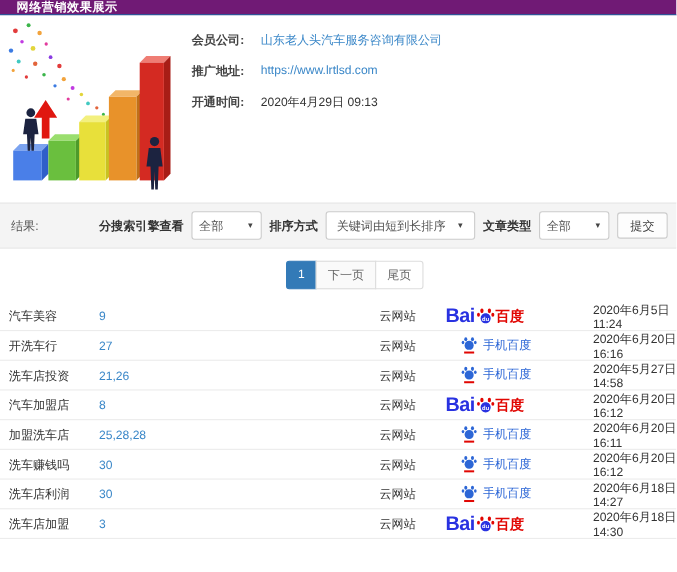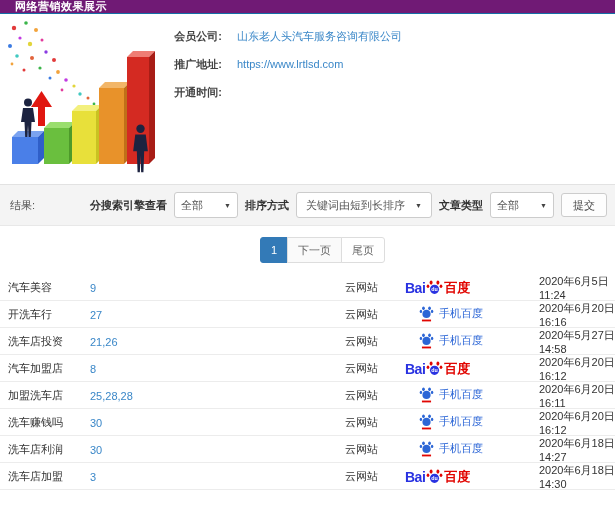--- a/index.html
+++ b/index.html
@@ -52,21 +52,21 @@
   .rank-table { width:615px; }
   .t-row { display:grid; grid-template-columns:90px 255px 60px 90px 120px;
     align-items:center; height:27px; border-bottom:1px solid #ececec; }
   .t-head { height:22px; border-bottom:1px solid #d8d8d8; font-weight:bold; color:#333; }
   .c-keyword { padding-left:8px; }
   .rank-link { color:#3a87c8; cursor:pointer; }
   .c-updated { color:#333;margin-left:44px; }
 
   
   .bd-full { display:inline-flex; align-items:center; font-weight:bold; }
-  .bd-bai { color:#2932e1; font-size:14px; letter-spacing:-.5px; }
+  .bd-bai { color:#2932e1; font-size:18px; letter-spacing:-.5px; }
   .bd-cn { color:#e10602; font-size:13px; margin-left:1px; }
   .bd-paw-svg { margin:0 0 3px 1px; }
   .mbd { display:inline-flex; align-items:center; padding-left:14px; }
   .mbd-label { color:#2c66d6; margin-left:5px; font-size:11px; }
 </style>
 </head>
 <body>
 
 <div class="titlebar">
   <span class="title">网络营销效果展示</span>
@@ -146,20 +146,21 @@
     <div class="info-row">
       <span class="info-label">会员公司:</span>
       <a class="info-value link">山东老人头汽车服务咨询有限公司</a>
     </div>
     <div class="info-row">
       <span class="info-label">推广地址:</span>
       <a class="info-value link">https://www.lrtlsd.com</a>
     </div>
     <div class="info-row">
       <span class="info-label">开通时间:</span>
+      <span class="info-value">2020年4月29日 09:13</span>
     </div>
   </div>
 </div>
 
 <div class="filterbar">
   <span class="result-label">结果:</span>
   <div class="filter-controls">
     <label>分搜索引擎查看</label>
     <div class="sel w-sm">
       <span class="sel-val">全部</span>

